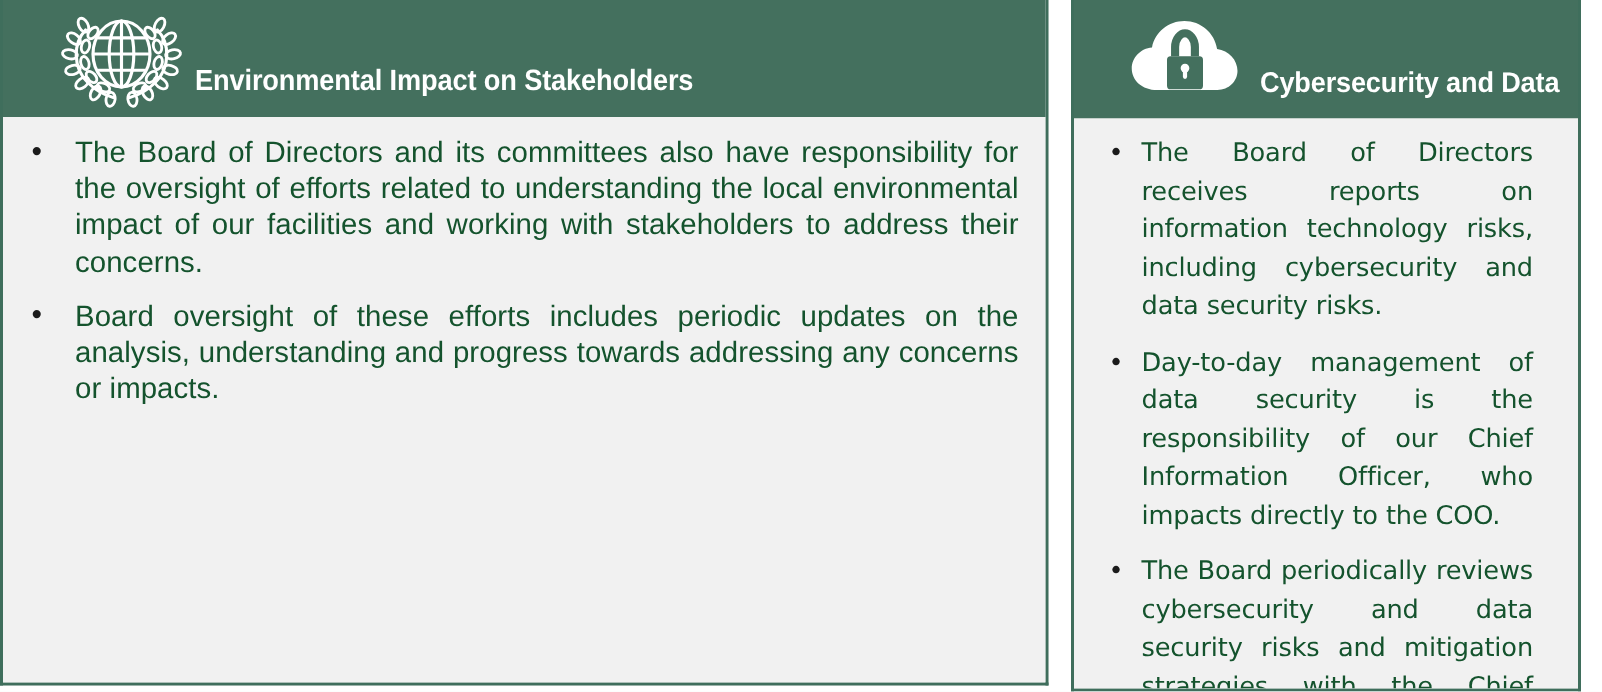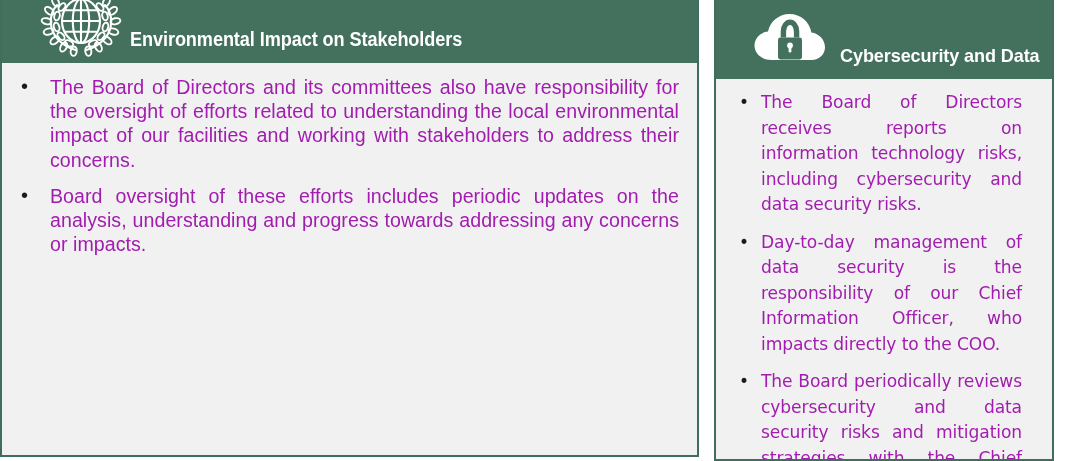--- a/index.html
+++ b/index.html
@@ -47,21 +47,21 @@
 
   
   .panel-header {
     background: #44705E;
     display: flex;
     align-items: flex-end;
     box-sizing: border-box;
     flex: none;
   }
   .panel-left .panel-header {
-    height: 63px;
+    height: 78px;
     padding: 0 0 8px 0;
     margin: -0px -2px 0 -2px;
   }
   .panel-right .panel-header {
     height: 79px;
     padding: 12px 0 9px 0;
     margin: -0px -2px 0 -2px;
   }
 
   .header-icon {
@@ -121,21 +121,21 @@
     padding: 11px 30px 0 3px;
   }
 
   ul.bullets {
     list-style: none;
     margin: 0;
     padding: 0;
   }
   ul.bullets li {
     position: relative;
-    color: #a21caf;
+    color: #14532d;
     text-align: justify;
     text-justify: inter-word;
   }
   ul.bullets li::before {
     content: "\2022";
     position: absolute;
     color: #1B1B1B;
   }
 
   

